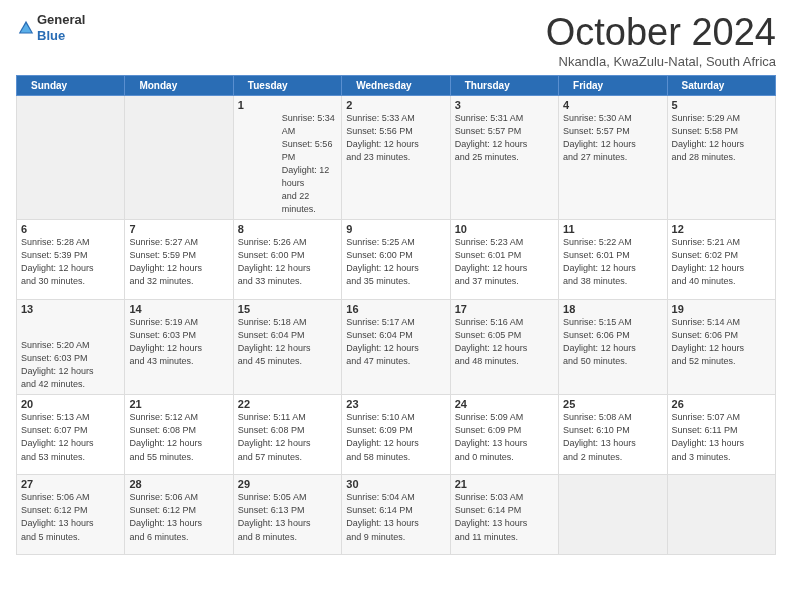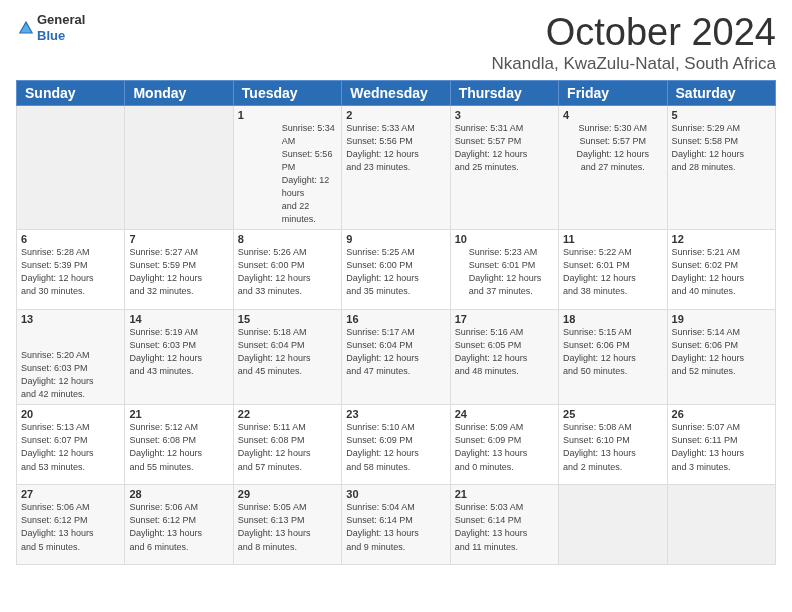--- a/index.html
+++ b/index.html
@@ -43,37 +43,37 @@
     .title-block {
       text-align: right;
     }
     .month-title {
       font-size: 38px;
       font-weight: normal;
       color: #333;
       line-height: 1.1;
     }
     .location {
-      font-size: 17px;
+      font-size: 13px;
       color: #555;
     }
     .calendar {
       flex: 1;
       border-collapse: collapse;
       width: 100%;
       table-layout: fixed;
     }
     .calendar thead tr {
       background-color: #2a6db5;
     }
     .calendar thead th {
       color: #fff;
-      font-size: 14px;
+      font-size: 10px;
       font-weight: bold;
-      padding: 4px 8px;
+      padding: 4px 14px;
       text-align: left;
       border: 1px solid #5a8fd0;
     }
     .calendar tbody td {
       vertical-align: top;
       padding: 3px 4px;
       border: 1px solid #ddd;
       font-size: 9.5px;
       color: #333;
       background: #fff;
@@ -153,21 +153,21 @@
           </td>
           <td>
             <span class="day-num">3</span>
             <div class="day-detail" style="white-space: pre-line;">Sunrise: 5:31 AM
 Sunset: 5:57 PM
 Daylight: 12 hours
 and 25 minutes.</div>
           </td>
           <td>
             <span class="day-num">4</span>
-            <div class="day-detail" style="white-space: pre-line; text-align: center;">Sunrise: 5:30 AM
+            <div class="day-detail" style="white-space: pre-line;">Sunrise: 5:30 AM
 Sunset: 5:57 PM
 Daylight: 12 hours
 and 27 minutes.</div>
           </td>
           <td>
             <span class="day-num">5</span>
             <div class="day-detail" style="white-space: pre-line;">Sunrise: 5:29 AM
 Sunset: 5:58 PM
 Daylight: 12 hours
 and 28 minutes.</div>
@@ -197,21 +197,21 @@
           </td>
           <td>
             <span class="day-num">9</span>
             <div class="day-detail" style="white-space: pre-line;">Sunrise: 5:25 AM
 Sunset: 6:00 PM
 Daylight: 12 hours
 and 35 minutes.</div>
           </td>
           <td>
             <span class="day-num">10</span>
-            <div class="day-detail" style="white-space: pre-line; margin-left: 14px;">Sunrise: 5:23 AM
+            <div class="day-detail" style="white-space: pre-line;">Sunrise: 5:23 AM
 Sunset: 6:01 PM
 Daylight: 12 hours
 and 37 minutes.</div>
           </td>
           <td>
             <span class="day-num">11</span>
             <div class="day-detail" style="white-space: pre-line;">Sunrise: 5:22 AM
 Sunset: 6:01 PM
 Daylight: 12 hours
 and 38 minutes.</div>

